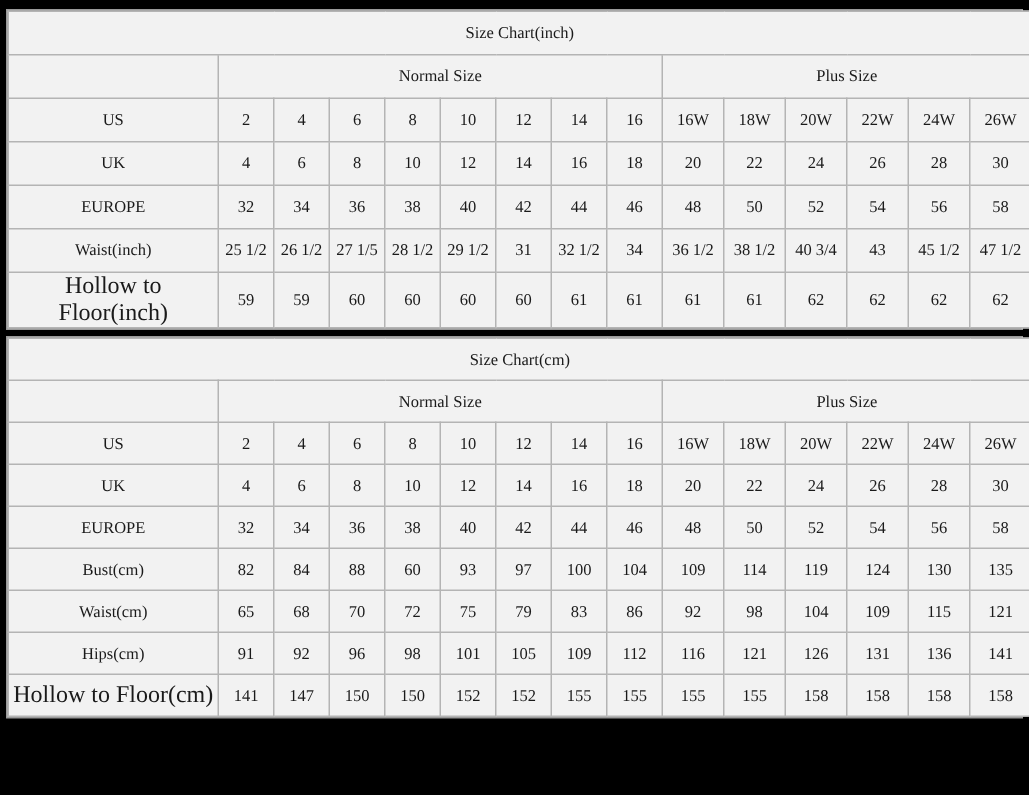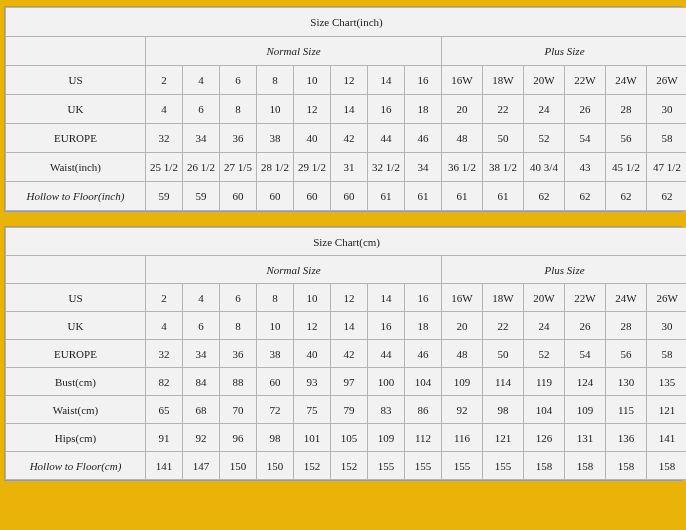--- a/index.html
+++ b/index.html
@@ -6,26 +6,26 @@
     margin: 0;
     padding: 0;
     background: #aaaaaa;
     width: 686px;
     height: 530px;
     font-family: "Liberation Serif", serif;
   }
   .page {
     width: 686px;
     height: 530px;
-    background: #eab308;
+    background: #000000;
     box-sizing: border-box;
     padding: 6px 4px 4px 4px;
     display: flex;
     flex-direction: column;
-    gap: 14px;
+    gap: 4px;
   }
   .chart-block {
     background: #f2f2f2;
     border: 1px solid #9a9a9a;
     box-sizing: border-box;
   }
   table.size-table {
     width: 100%;
     border-collapse: collapse;
     table-layout: fixed;
@@ -43,34 +43,32 @@
   td.title-cell {
     border: none;
     font-size: 14px;
     height: 22px;
     background: #f2f2f2;
     padding-bottom: 1px;
   }
   td.group-head {
     font-size: 14px;
     height: 24px;
-    font-style: italic;
   }
   td.corner {
     background: #f2f2f2;
     border-left: none;
     border-top: none;
   }
   td.rowlabel {
     font-size: 13px;
     text-align: center;
   }
   td.rowlabel.small {
-    font-size: 11px;
-    font-style: italic;
+    font-size: 16px;
   }
   td.plus {
     font-weight: normal;
   }
   .cm table.size-table td { height: 27px; }
 </style>
 </head>
 <body>
 
 <div class="page">

